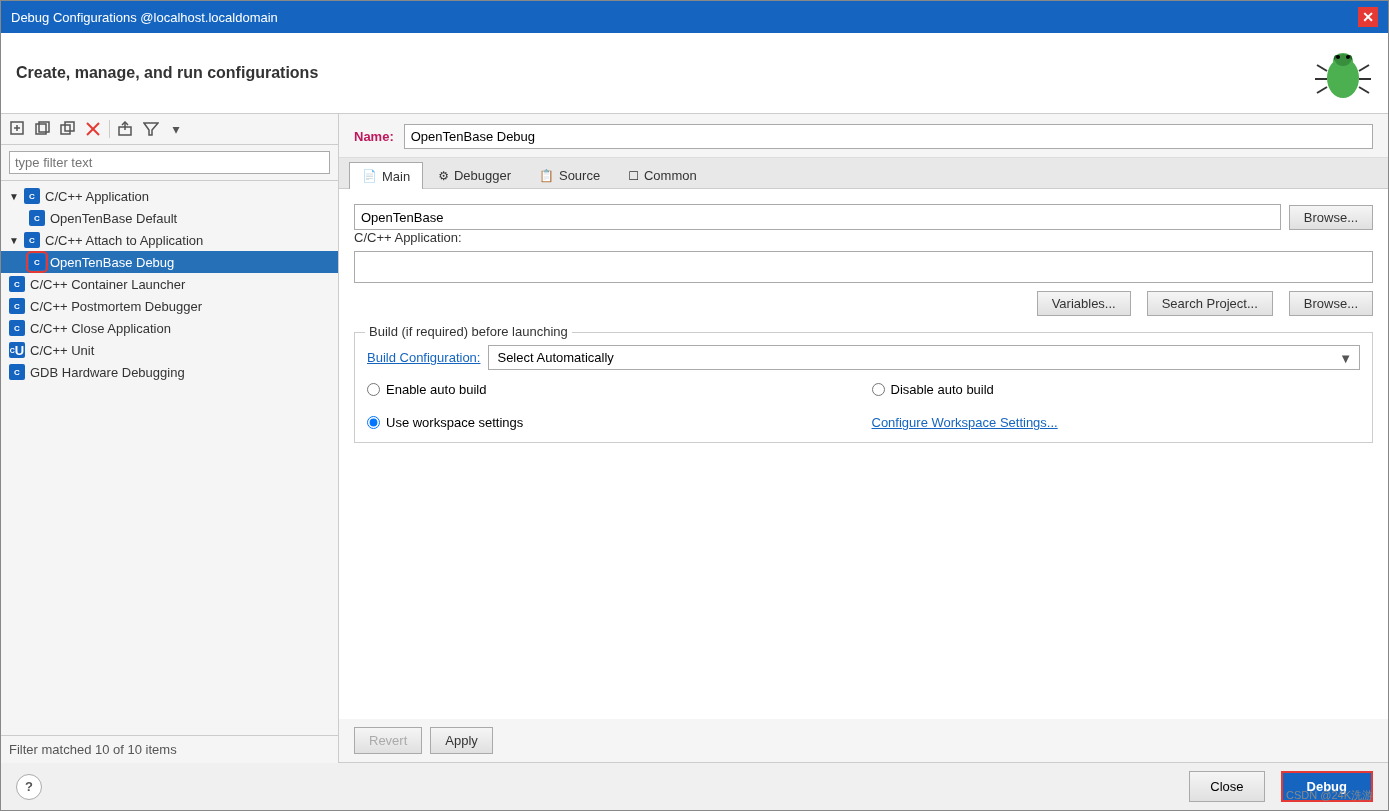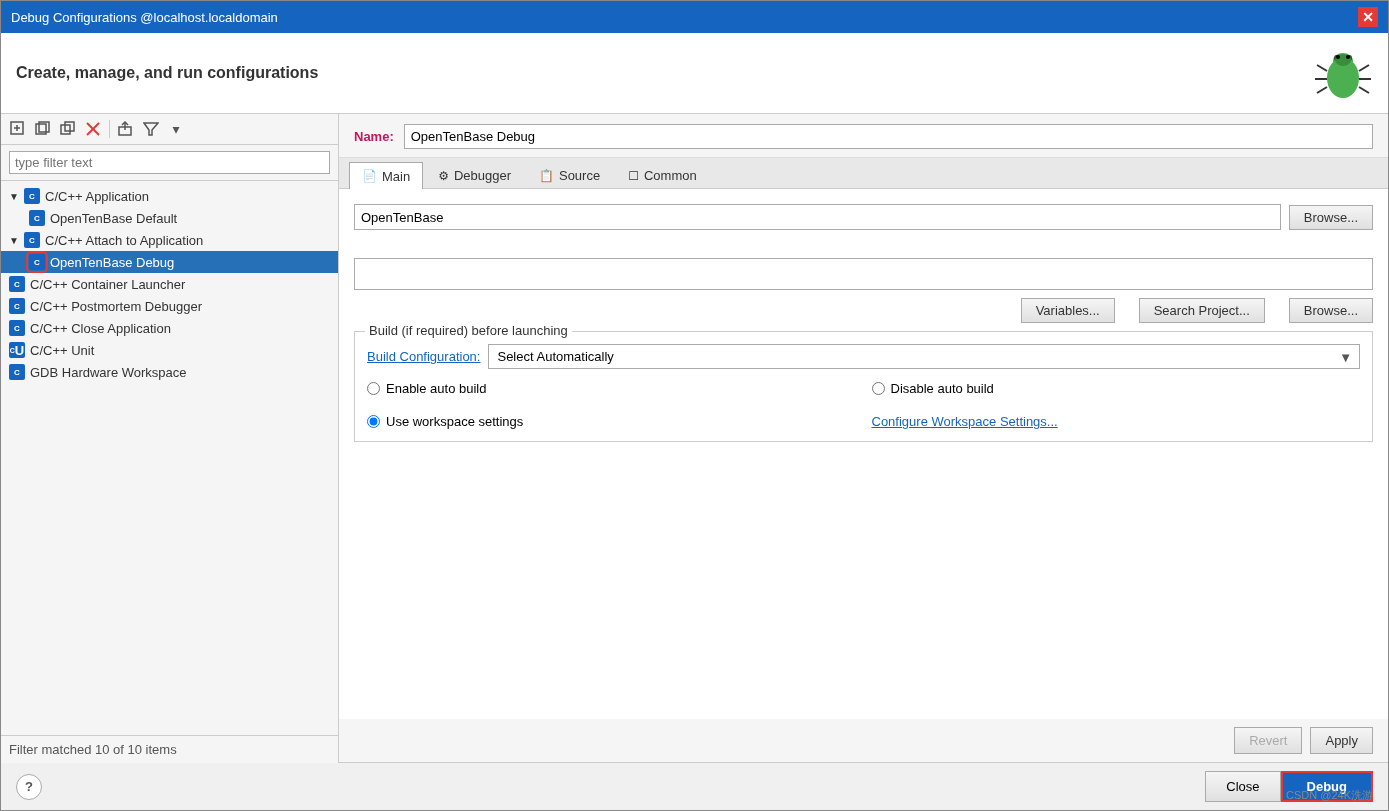--- a/index.html
+++ b/index.html
@@ -297,21 +297,21 @@
       font-size: 13px;
       color: #333;
       margin-bottom: 6px;
       font-weight: normal;
     }
 
     .input-row {
       display: flex;
       align-items: flex-end;
       gap: 8px;
-      margin-bottom: 28px;
+      margin-bottom: 0;
     }
 
     .text-input {
       flex: 1;
       padding: 4px 6px;
       border: 1px solid #aaa;
       font-size: 13px;
       background: white;
       outline: none;
       height: 26px;
@@ -332,22 +332,22 @@
       border: 1px solid #aaa;
       background: white;
       height: 32px;
       margin-bottom: 8px;
       padding: 4px 6px;
     }
 
     .buttons-row {
       display: flex;
       justify-content: flex-end;
-      gap: 24px;
-      margin-bottom: 8px;
+      gap: 16px;
+      margin-bottom: 16px;
       align-items: center;
     }
 
     .build-section {
       border: 1px solid #ccc;
       padding: 12px;
       position: relative;
       margin-top: 4px;
     }
 
@@ -417,21 +417,20 @@
     }
 
     .link-text {
       color: #1565c0;
       text-decoration: underline;
       cursor: pointer;
     }
 
     .action-row {
       display: flex;
-      justify-content: flex-end;
       align-items: center;
       padding: 8px 15px;
       gap: 8px;
       border-bottom: 1px solid #ccc;
     }
 
     .close-debug-row {
       display: flex;
       justify-content: space-between;
       align-items: center;
@@ -620,21 +619,21 @@
           <span>C/C++ Close Application</span>
         </div>
 
         <div class="tree-item level-0">
           <span class="cu-icon" style="font-size:7px;">C<sub>U</sub></span>
           <span>C/C++ Unit</span>
         </div>
 
         <div class="tree-item level-0">
           <span class="c-icon small">C</span>
-          <span>GDB Hardware Workspace</span>
+          <span>GDB Hardware Debugging</span>
         </div>
 
 
       </div>
 
       <div class="filter-status">
         <span>Filter matched 10 of 10 items</span>
       </div>
     </div>
 
@@ -664,20 +663,21 @@
         </div>
       </div>
 
       <div class="main-content">
 
         <div class="input-row">
           <input class="text-input" type="text" value="OpenTenBase" style="">
           <button class="btn">Browse...</button>
         </div>
 
+        <div class="section-label">C/C++ Application:</div>
         <div class="app-input-area"></div>
         <div class="buttons-row">
           <button class="btn">Variables...</button>
           <button class="btn">Search Project...</button>
           <button class="btn">Browse...</button>
         </div>
 
         <div class="build-section">
           <span class="build-section-legend">Build (if required) before launching</span>
 
@@ -717,21 +717,21 @@
       <div class="action-row">
         <button class="revert-btn">Revert</button>
         <button class="apply-btn">Apply</button>
       </div>
 
     </div>
   </div>
 
   <div class="close-debug-row">
     <button class="help-btn">?</button>
-    <div style="display:flex;gap:0;">
+    <div style="display:flex;gap:16px;">
       <button class="close-btn">Close</button>
       <button class="debug-btn">Debug</button>
     </div>
   </div>
 
 </div>
 
 <div class="csdn-watermark">CSDN @24K洗游</div>
 
 </body></html>

